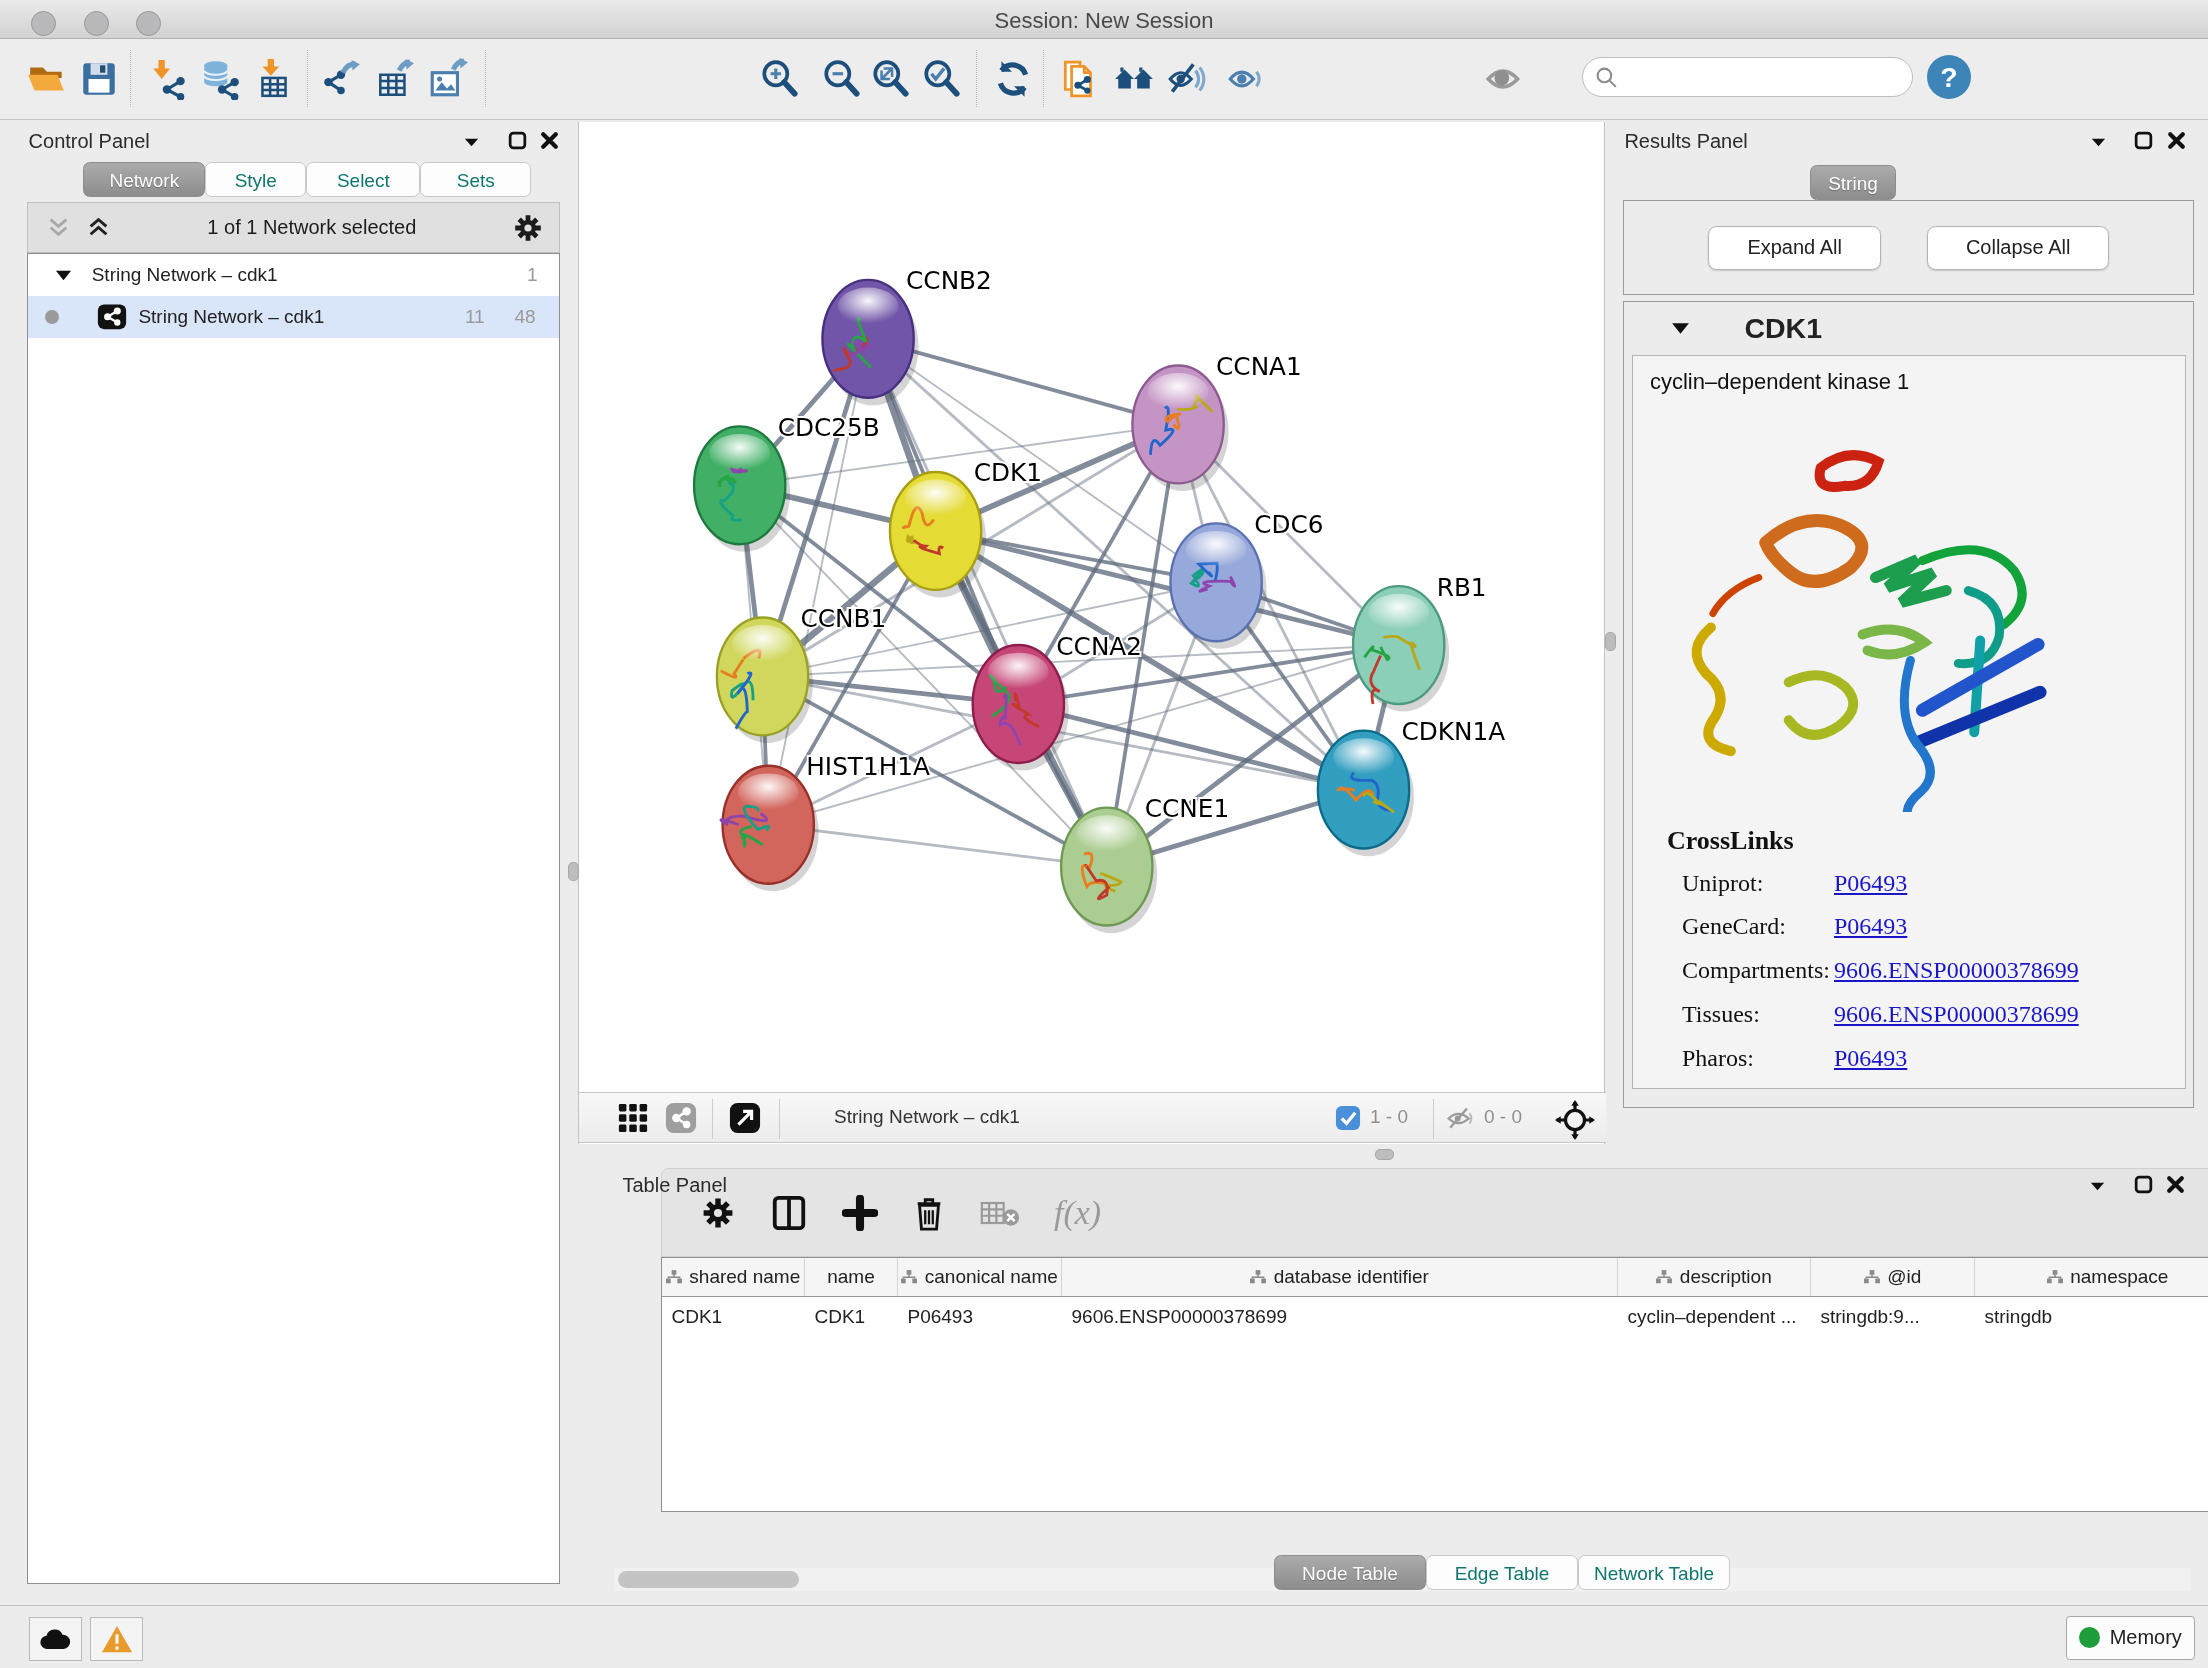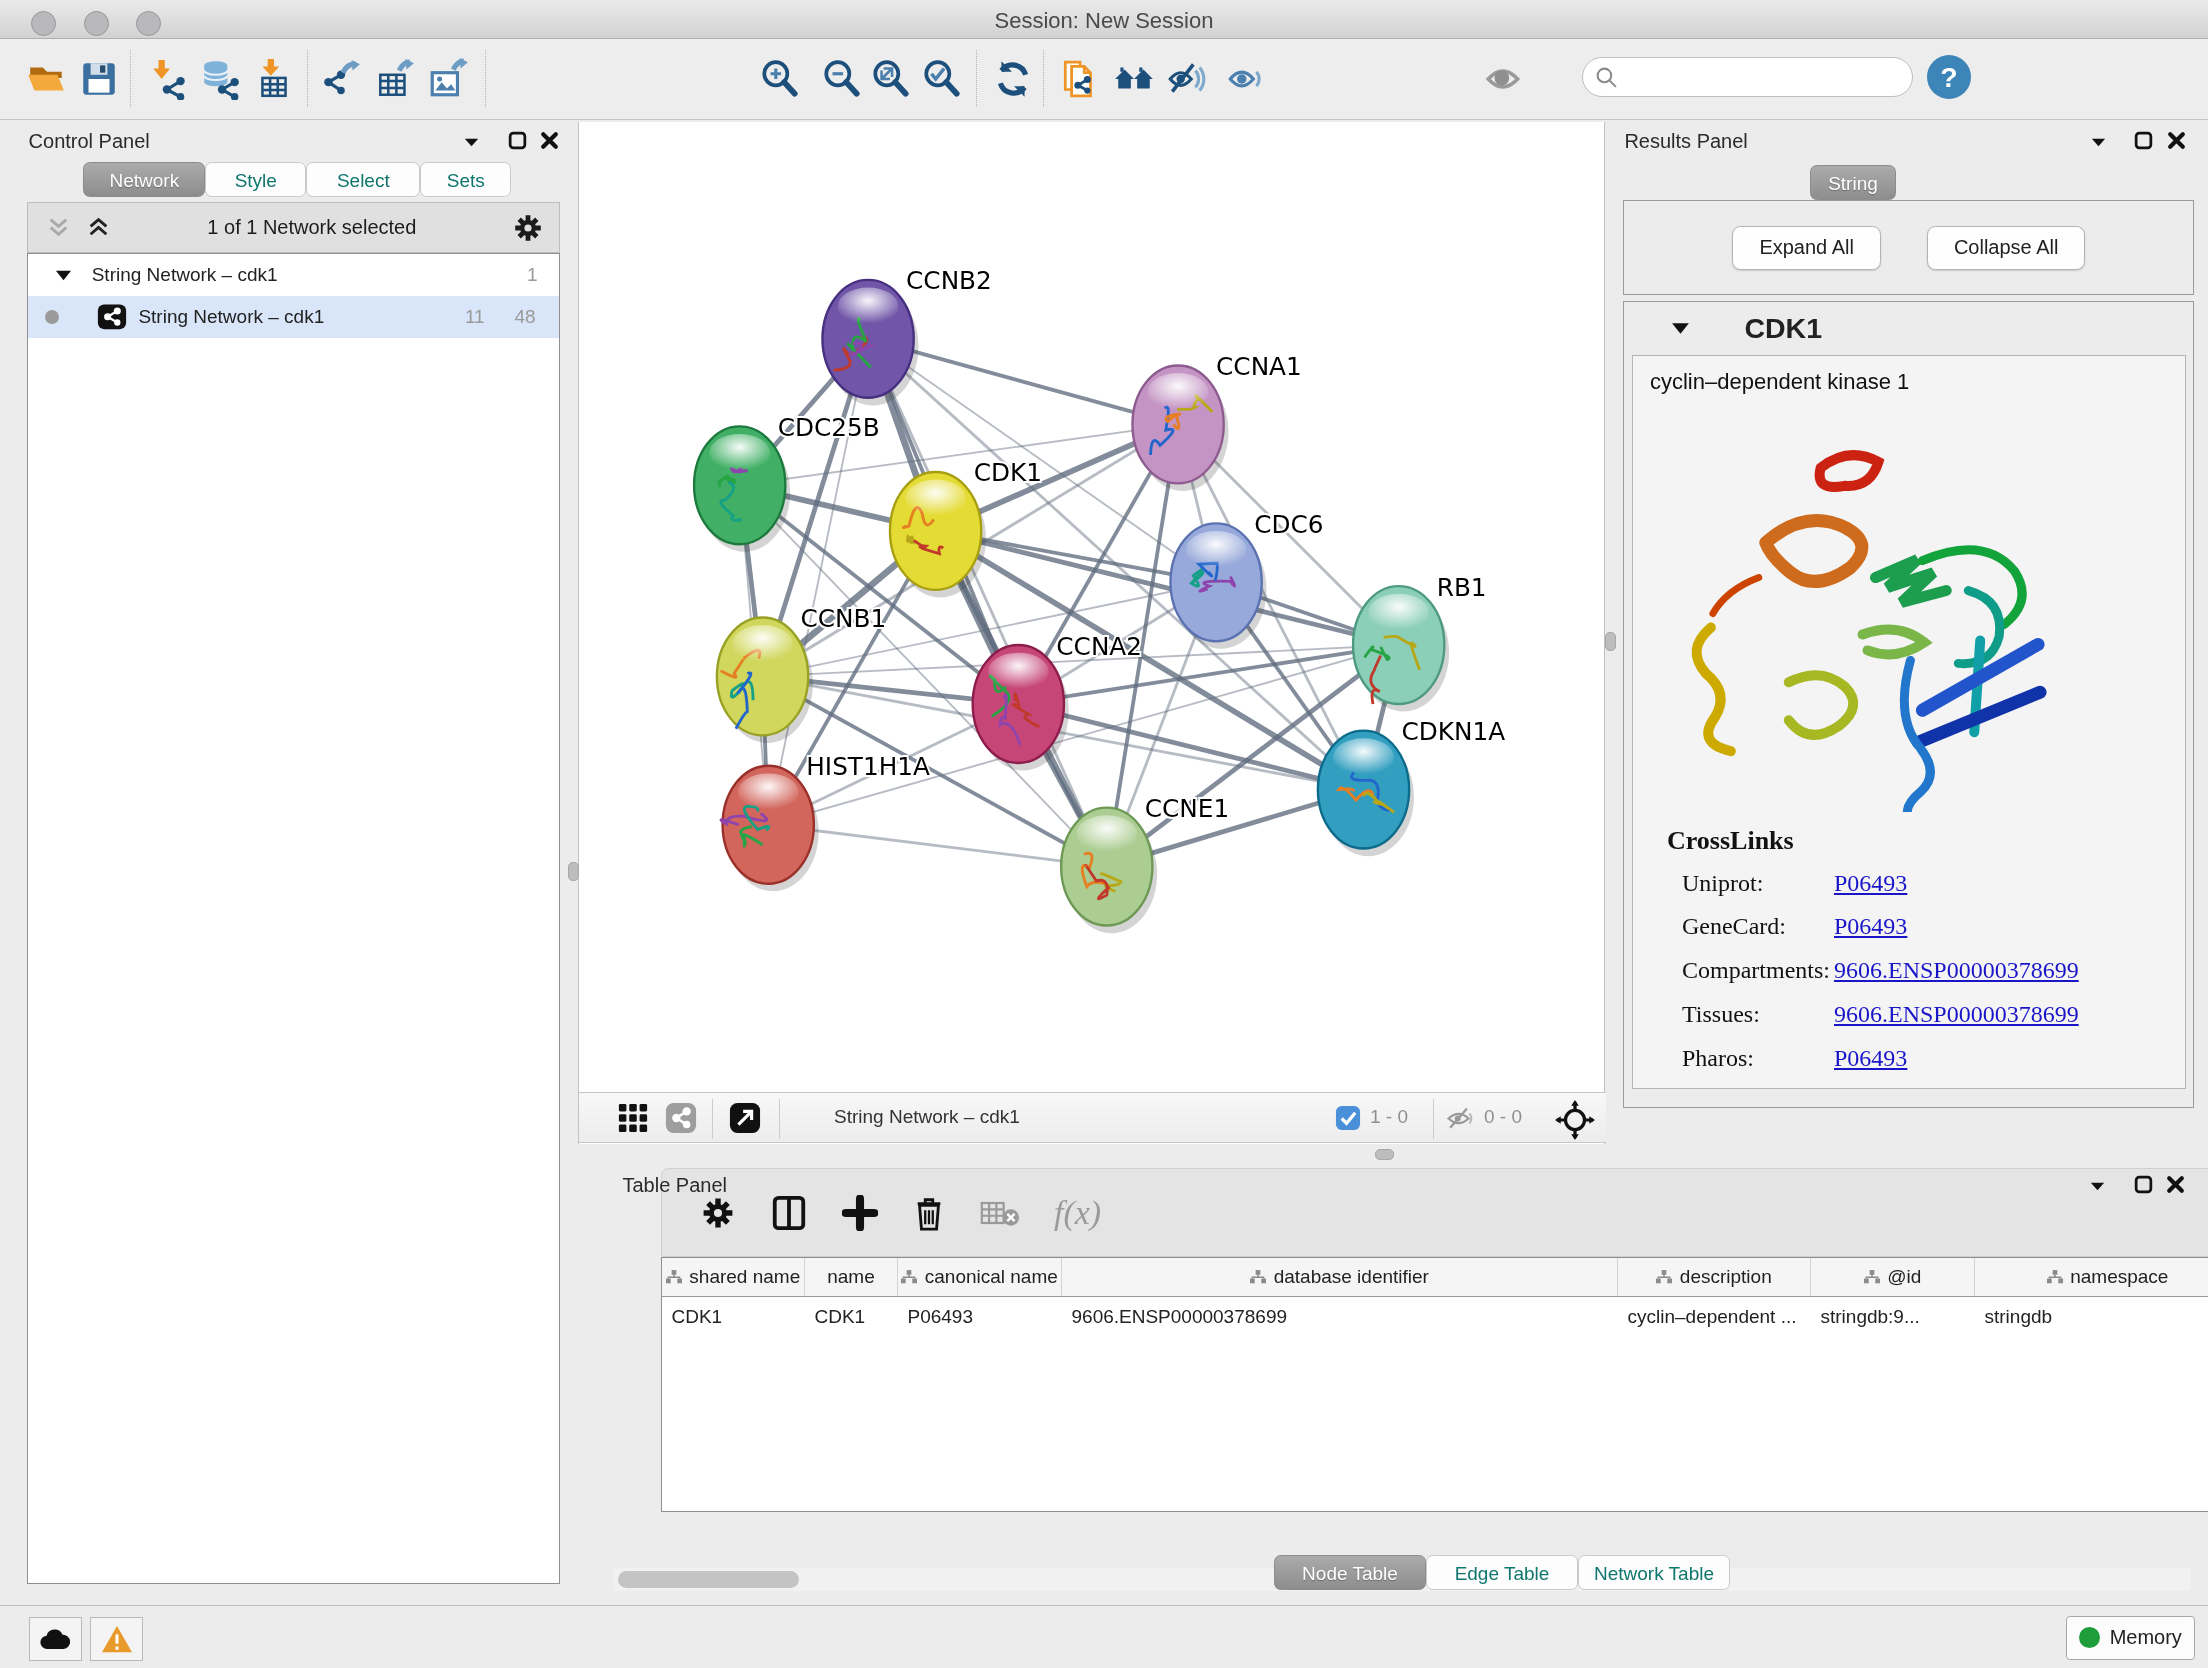--- a/index.html
+++ b/index.html
@@ -42,21 +42,21 @@
                  border-left:1px solid #c2c2c2;border-right:1px solid #c2c2c2;box-sizing:border-box;}
   #net-footer{left:0;top:970px;width:1027px;height:51px;background:linear-gradient(#f8f8f8,#ececec);
               border-top:1px solid #c6c6c6;border-bottom:1px solid #c6c6c6;box-sizing:border-box;}
   .ficon{top:8.6px;width:34px;height:34px;}
   .fsep{top:5.7px;height:40px;border-left:1px solid #cccccc;}
   .ftext{font-size:19px;color:#333;top:13.3px;}
   
   #results-panel{left:1612px;top:124px;width:596px;height:1022px;}
   #rp-box1{left:11.4px;top:76px;width:571px;height:95px;border:1px solid #9b9b9b;background:#ececec;
            display:flex;align-items:center;justify-content:center;gap:46px;box-sizing:border-box;}
-  .rp-btn{height:42px;padding:0 26px;background:#fefefe;border:1px solid #b3b3b3;border-radius:8.6px;
+  .rp-btn{height:42px;padding:0 38px;background:#fefefe;border:1px solid #b3b3b3;border-radius:8.6px;
           font-size:20px;line-height:40px;box-shadow:0 1px 1.9px rgba(0,0,0,.15);}
   #rp-box2{left:11.4px;top:177px;width:571px;height:807px;border:1px solid #9b9b9b;background:#ececec;box-sizing:border-box;}
   #rp-entry-head{height:53px;display:flex;align-items:center;}
   #rp-inner{margin:0 7.6px;border:1px solid #b5b5b5;background:#f4f4f4;height:734px;box-sizing:border-box;position:relative;}
   #rp-desc{left:17px;top:13.3px;font-size:22px;color:#111;}
   .xl-serif{font-family:"Liberation Serif","DejaVu Serif",serif;}
   #xl-title{left:34px;top:470px;font-size:26px;font-weight:bold;color:#111;}
   .xl-row{position:absolute;left:49px;font-size:24px;color:#111;}
   .xl-val{position:absolute;left:152px;color:#1a16c8;text-decoration:underline;}
   
@@ -287,21 +287,21 @@
   <span class="pbtn abs" style="left:525px;top:5.7px">
       <svg width="21" height="21" viewBox="0 0 20 20">
         <path d="M4 4 L16 16 M16 4 L4 16" stroke="#111" stroke-width="4" stroke-linecap="round"></path>
       </svg>
     </span>
 
   <div id="cp-tabs" class="abs">
       <div class="tab sel" style="width: 122px;">Network</div>
       <div class="tab" style="width: 101px;">Style</div>
       <div class="tab" style="width: 114px;">Select</div>
-      <div class="tab" style="width: 91px;">Sets</div>
+      <div class="tab" style="width: 111px;">Sets</div>
     </div>
 
   <div id="cp-graybar" class="abs">
     <span style="margin-left:17px">
         <svg width="27" height="27" viewBox="0 0 24 24">
           <path d="M5 5 l7 6 7-6 M5 12 l7 6 7-6" stroke="#a9a9a9" stroke-width="2.6" fill="none"></path>
         </svg>
       </span>
     <span style="margin-left:13.3px">
         <svg width="27" height="27" viewBox="0 0 24 24">

